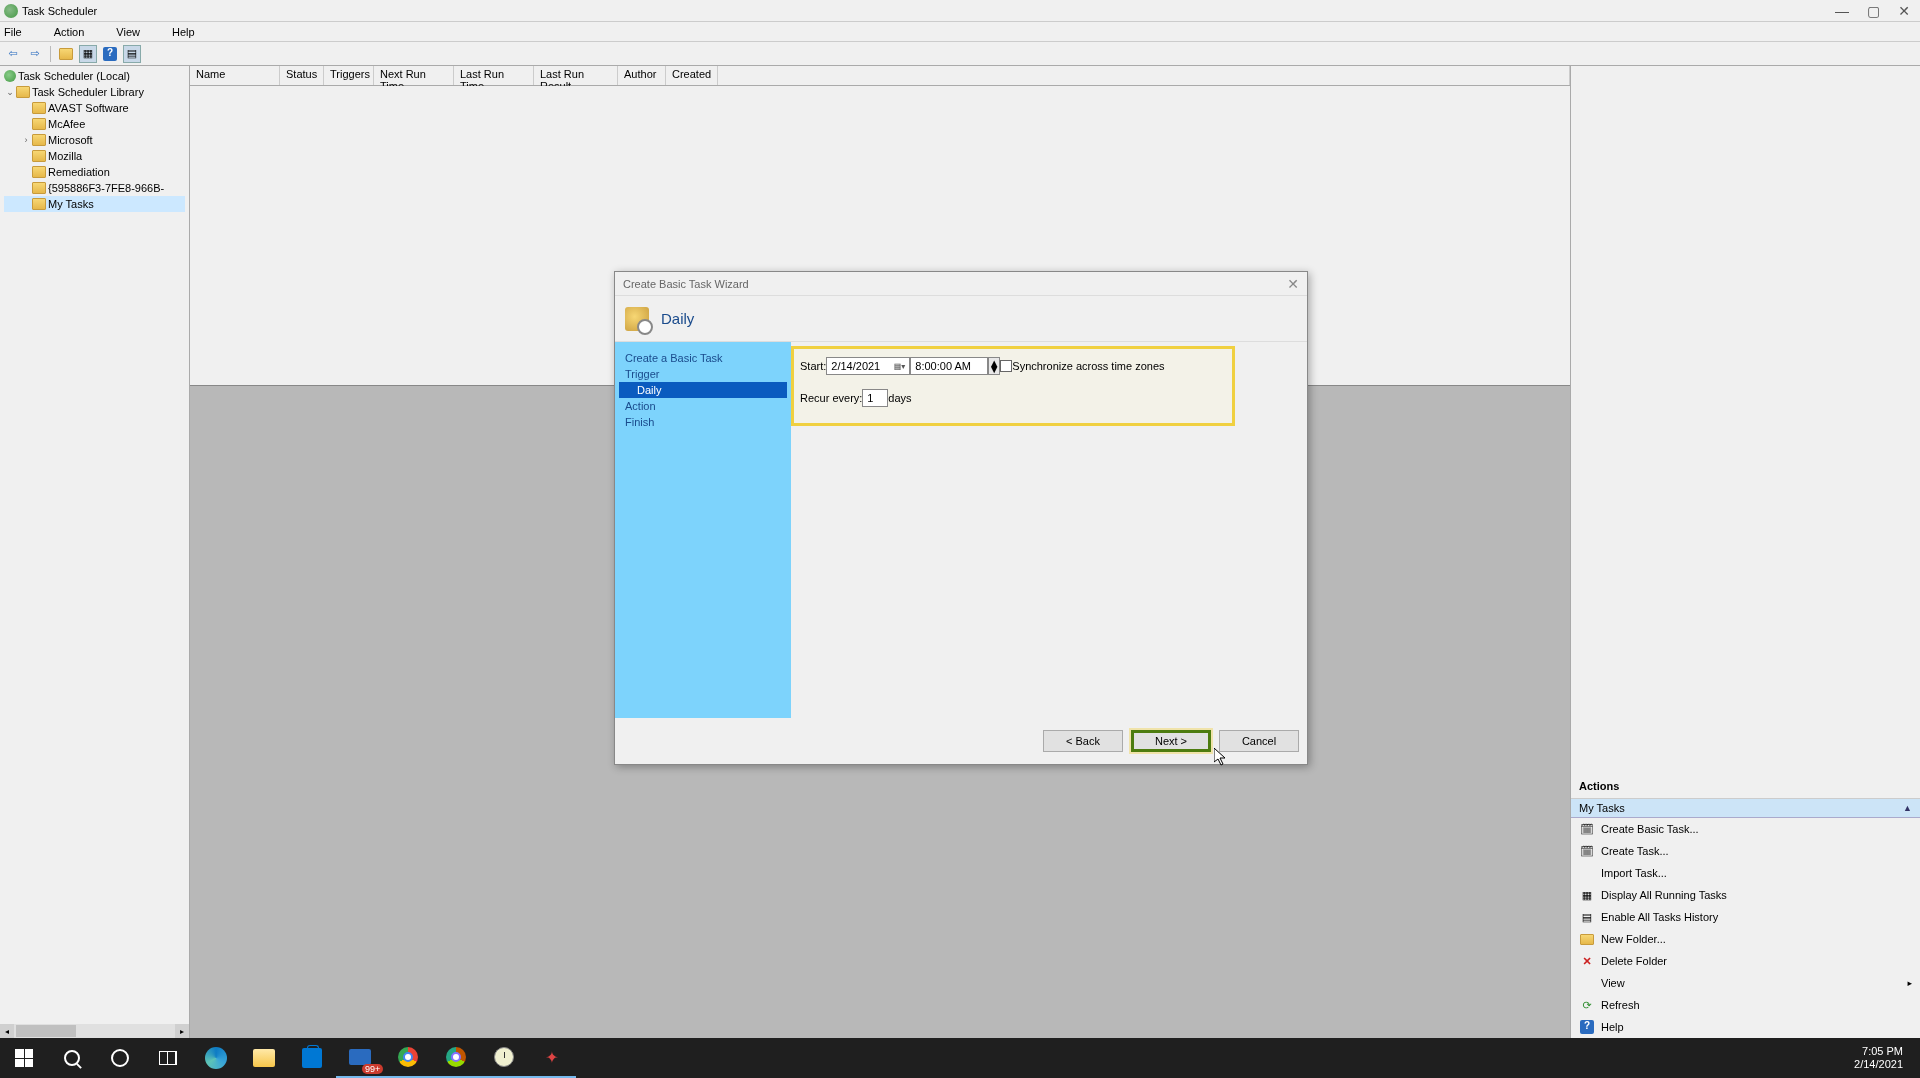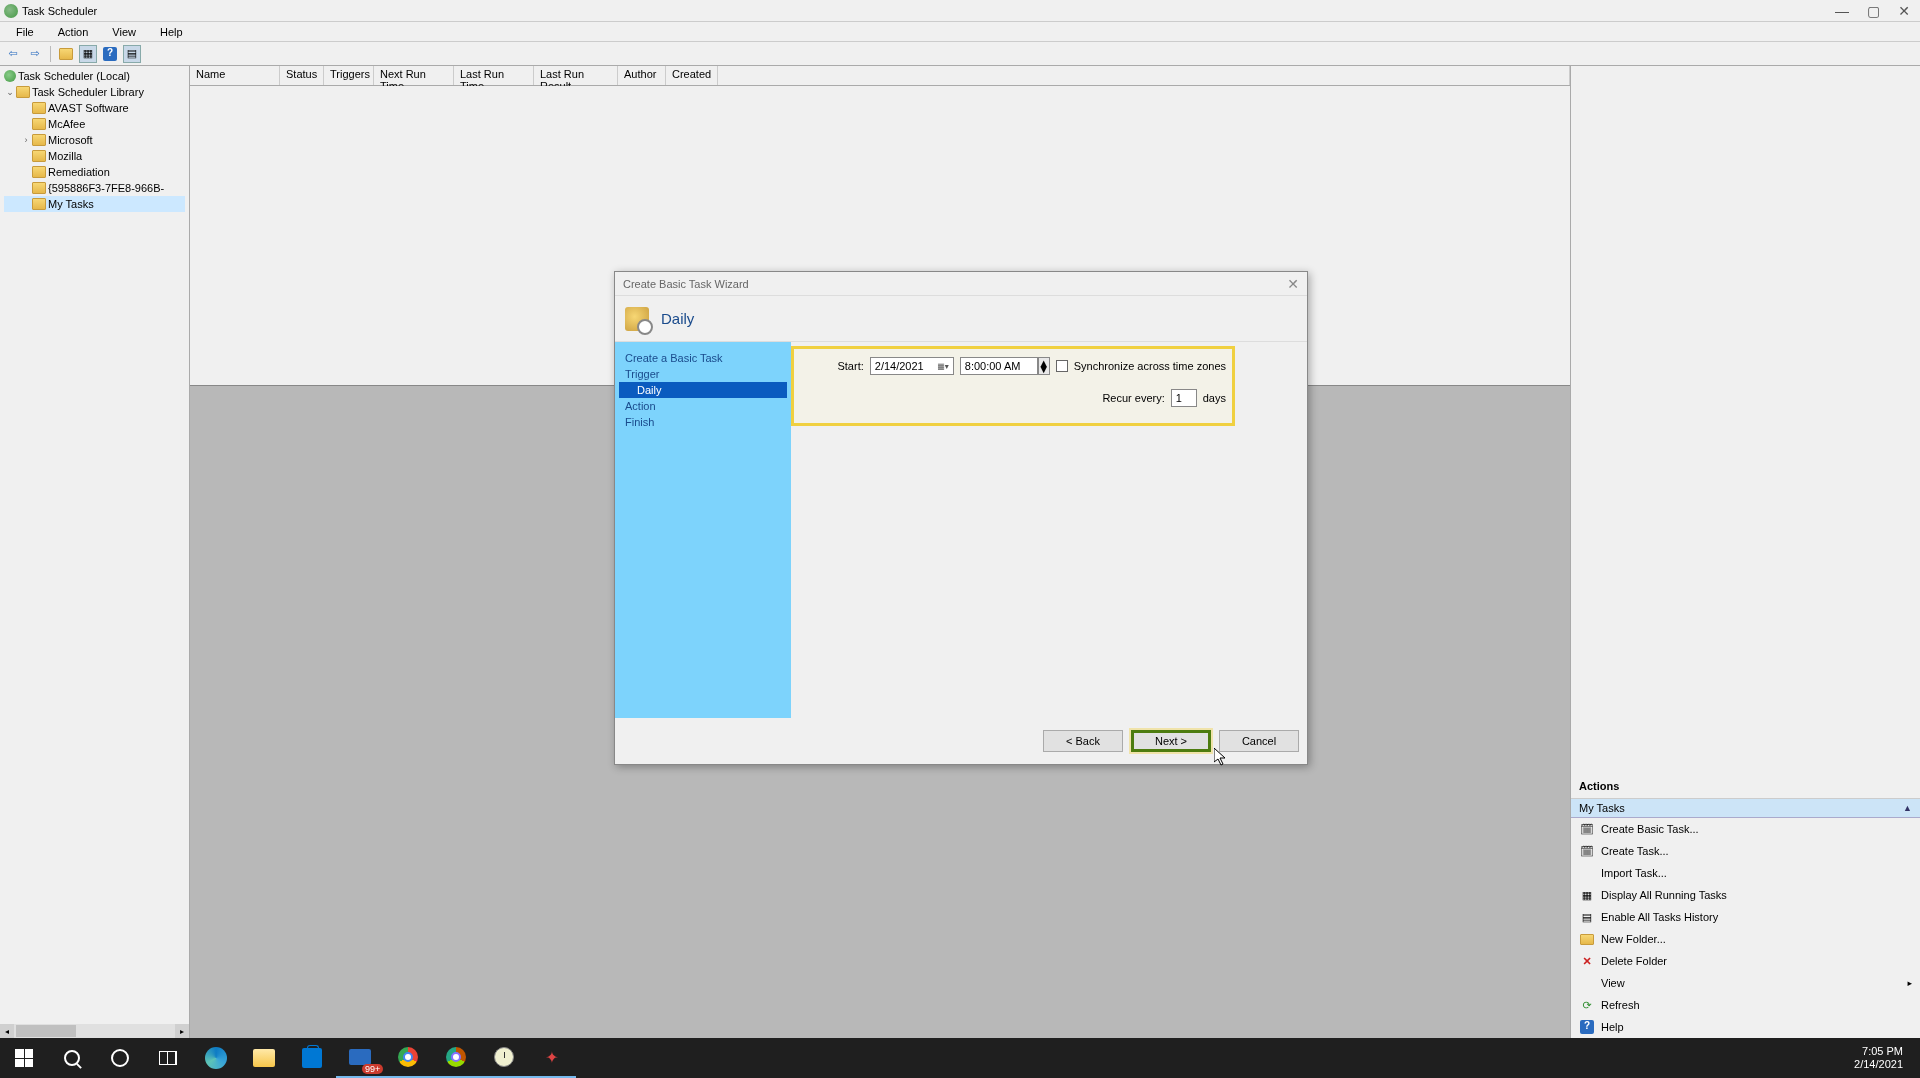--- a/index.html
+++ b/index.html
@@ -6,21 +6,21 @@
 body { background: #bbb; width: 1920px; height: 1078px; overflow: hidden; position: relative; }
 
 
 .titlebar { height: 22px; background: #f0f0f0; display: flex; align-items: center; justify-content: space-between; padding: 0 4px; border-bottom: 1px solid #ccc; }
 .titlebar-left { display: flex; align-items: center; gap: 4px; }
 .titlebar-icon { width: 14px; height: 14px; border-radius: 50%; background: radial-gradient(circle at 40% 40%, #8b8, #494); }
 .titlebar-controls { display: flex; gap: 18px; padding-right: 6px; }
 .titlebar-controls span { color: #555; cursor: pointer; font-size: 14px; }
 
 
-.menubar { height: 20px; background: #f0f0f0; display: flex; align-items: center; padding-left: 16px; gap: 24px; border-bottom: 1px solid #ccc; }
+.menubar { height: 20px; background: #f0f0f0; display: flex; align-items: center; padding-left: 4px; gap: 32px; border-bottom: 1px solid #ccc; }
 .menubar span { cursor: pointer; }
 
 
 .toolbar { height: 24px; background: #f0f0f0; display: flex; align-items: center; padding-left: 4px; gap: 4px; border-bottom: 1px solid #aaa; }
 .tb-btn { width: 18px; height: 18px; display: inline-flex; align-items: center; justify-content: center; cursor: pointer; }
 .tb-sep { width: 1px; height: 16px; background: #bbb; margin: 0 2px; }
 
 
 .main { display: flex; height: calc(100% - 66px - 40px); }
 .tree-panel { width: 190px; background: #f0f0f0; border-right: 1px solid #aaa; padding: 2px 4px; overflow: hidden; position: relative; }
@@ -59,21 +59,21 @@
 .banner-icon { width: 24px; height: 24px; background: radial-gradient(circle at 40% 40%, #f7d774, #c89b3b); border-radius: 3px; position: relative; }
 .banner-icon::after { content: ''; position: absolute; right: -4px; bottom: -4px; width: 12px; height: 12px; border-radius: 50%; background: #fff; border: 2px solid #888; }
 .banner-title { font-size: 15px; color: #1a4b8c; }
 .dialog-body { display: flex; height: calc(100% - 24px - 46px - 46px); }
 .wizard-nav { width: 176px; background: #7dd3fc; padding: 8px 4px; }
 .wiz-item { padding: 2px 6px; color: #1a4b8c; cursor: pointer; }
 .wiz-item.indent { padding-left: 18px; }
 .wiz-item.active { background: #0a5bbf; color: #fff; }
 .wizard-content { flex: 1; padding: 8px 0 0 0; position: relative; }
 .highlight-box { position: absolute; left: 0px; top: 4px; width: 444px; height: 80px; border: 3px solid #f0d040; background: rgba(255,250,200,0.2); padding: 8px 6px; }
-.form-row { display: flex; align-items: center; gap: 6px; margin-bottom: 14px; justify-content: flex-end; }
+.form-row { display: flex; align-items: center; margin-bottom: 14px; }
 .date-input, .time-input, .num-input { background: #fff; border: 1px solid #888; padding: 1px 4px; height: 18px; }
 .date-input { width: 84px; display: flex; align-items: center; justify-content: space-between; }
 .date-drop { font-size: 8px; color: #555; }
 .time-input { width: 78px; display: flex; align-items: center;}
 .time-spin { display:flex; flex-direction:column; font-size:6px; line-height:6px; border:1px solid #888; background:#e8e8e8; width:12px; height:18px; align-items:center; justify-content:center;}
 .num-input { width: 26px; }
 .chk { width: 12px; height: 12px; border: 1px solid #666; background: #fff; display: inline-block; }
 
 .dialog-footer { height: 46px; display: flex; align-items: center; justify-content: flex-end; gap: 8px; padding-right: 8px; }
 .dlg-btn { width: 80px; height: 22px; background: #e1e1e1; border: 1px solid #aaa; cursor: pointer; display: flex; align-items: center; justify-content: center; }

